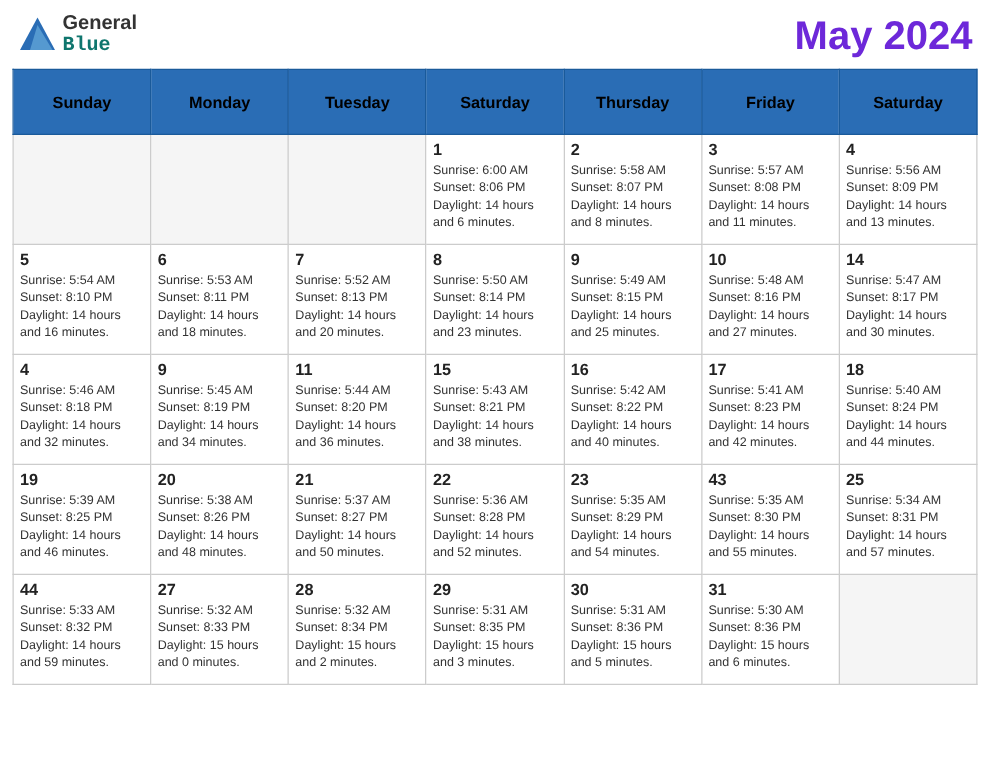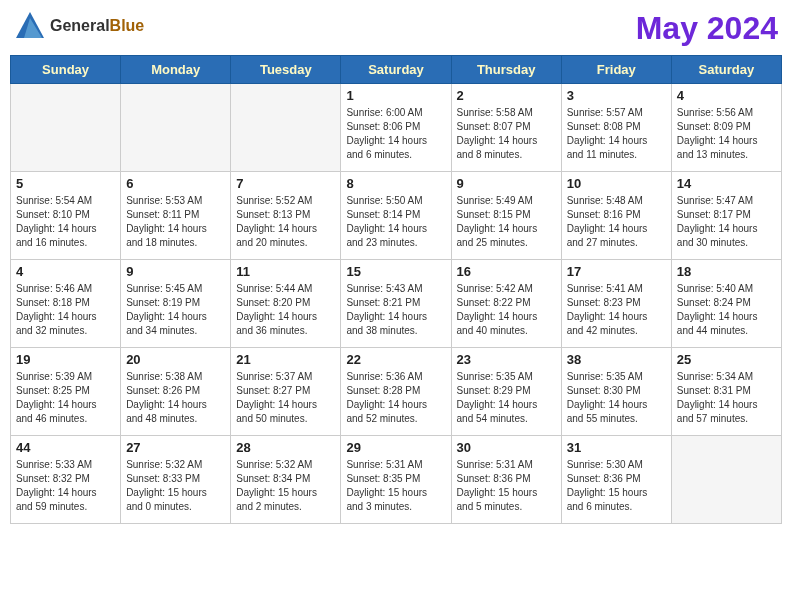--- a/index.html
+++ b/index.html
@@ -17,32 +17,33 @@
       margin-bottom: 8px;
       padding: 0 4px;
     }
     .logo {
       display: flex;
       align-items: center;
       gap: 4px;
     }
     .logo-text {
       display: flex;
-      flex-direction: row;
+      flex-direction: column;
       line-height: 1.1;
     }
     .logo-general {
       font-size: 16px;
       font-weight: bold;
       color: #333;
     }
     .logo-blue {
       font-size: 16px;
       font-weight: bold;
-      color: #a16207;
+      color: #0f766e;
+      font-family: Liberation Mono, monospace;
     }
     .logo-icon {
       width: 32px;
       height: 32px;
     }
     .title-section {
       text-align: right;
     }
     .calendar-title {
       font-size: 32px;
@@ -53,23 +54,23 @@
       font-size: 15px;
       color: #555;
     }
     table {
       width: 100%;
       border-collapse: collapse;
       table-layout: fixed;
     }
     th {
       background-color: #2a6db5;
-      color: #fef9c3;
+      color: #000000;
       text-align: center;
-      padding: 6px 4px;
+      padding: 18px 4px;
       font-size: 13px;
       font-weight: bold;
       border: 1px solid #1a5a9a;
     }
     td {
       border: 1px solid #ccc;
       vertical-align: top;
       padding: 4px 5px;
       font-size: 10.5px;
       color: #333;
@@ -219,21 +220,21 @@
         </td>
         <td>
           <div class="day-number">22</div>
           <div class="day-info">Sunrise: 5:36 AM<br>Sunset: 8:28 PM<br>Daylight: 14 hours<br>and 52 minutes.</div>
         </td>
         <td>
           <div class="day-number">23</div>
           <div class="day-info">Sunrise: 5:35 AM<br>Sunset: 8:29 PM<br>Daylight: 14 hours<br>and 54 minutes.</div>
         </td>
         <td>
-          <div class="day-number">38</div>
+          <div class="day-number">43</div>
           <div class="day-info">Sunrise: 5:35 AM<br>Sunset: 8:30 PM<br>Daylight: 14 hours<br>and 55 minutes.</div>
         </td>
         <td>
           <div class="day-number">25</div>
           <div class="day-info">Sunrise: 5:34 AM<br>Sunset: 8:31 PM<br>Daylight: 14 hours<br>and 57 minutes.</div>
         </td>
       </tr>
       <tr>
         <td>
           <div class="day-number">44</div>

